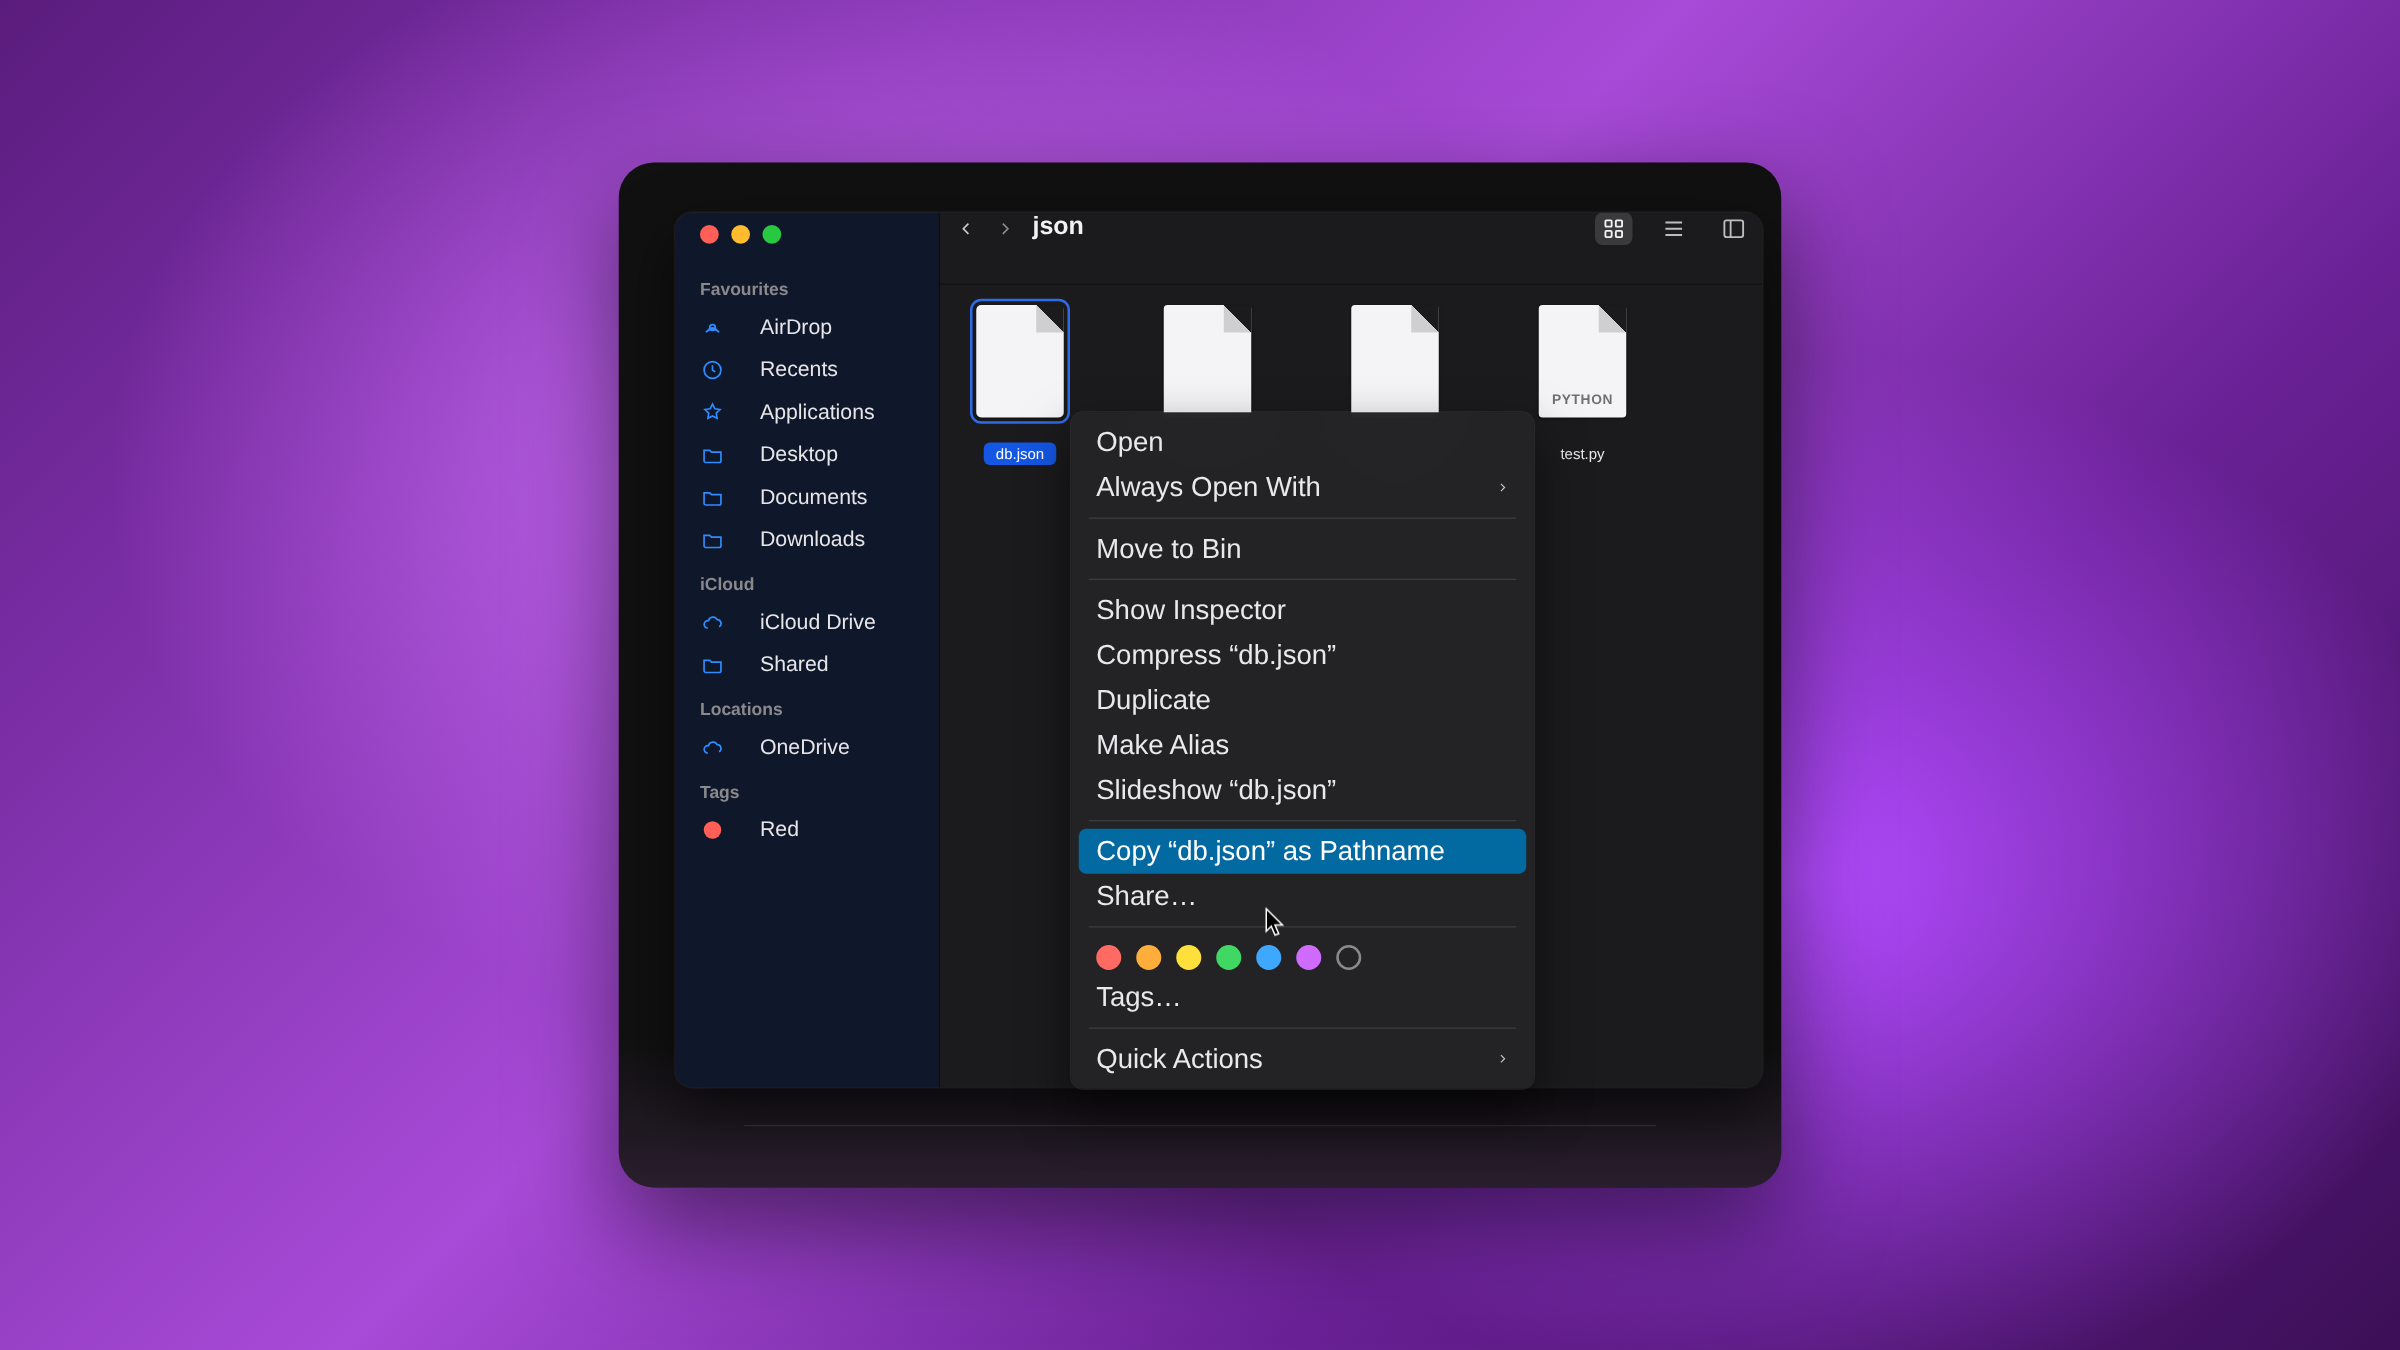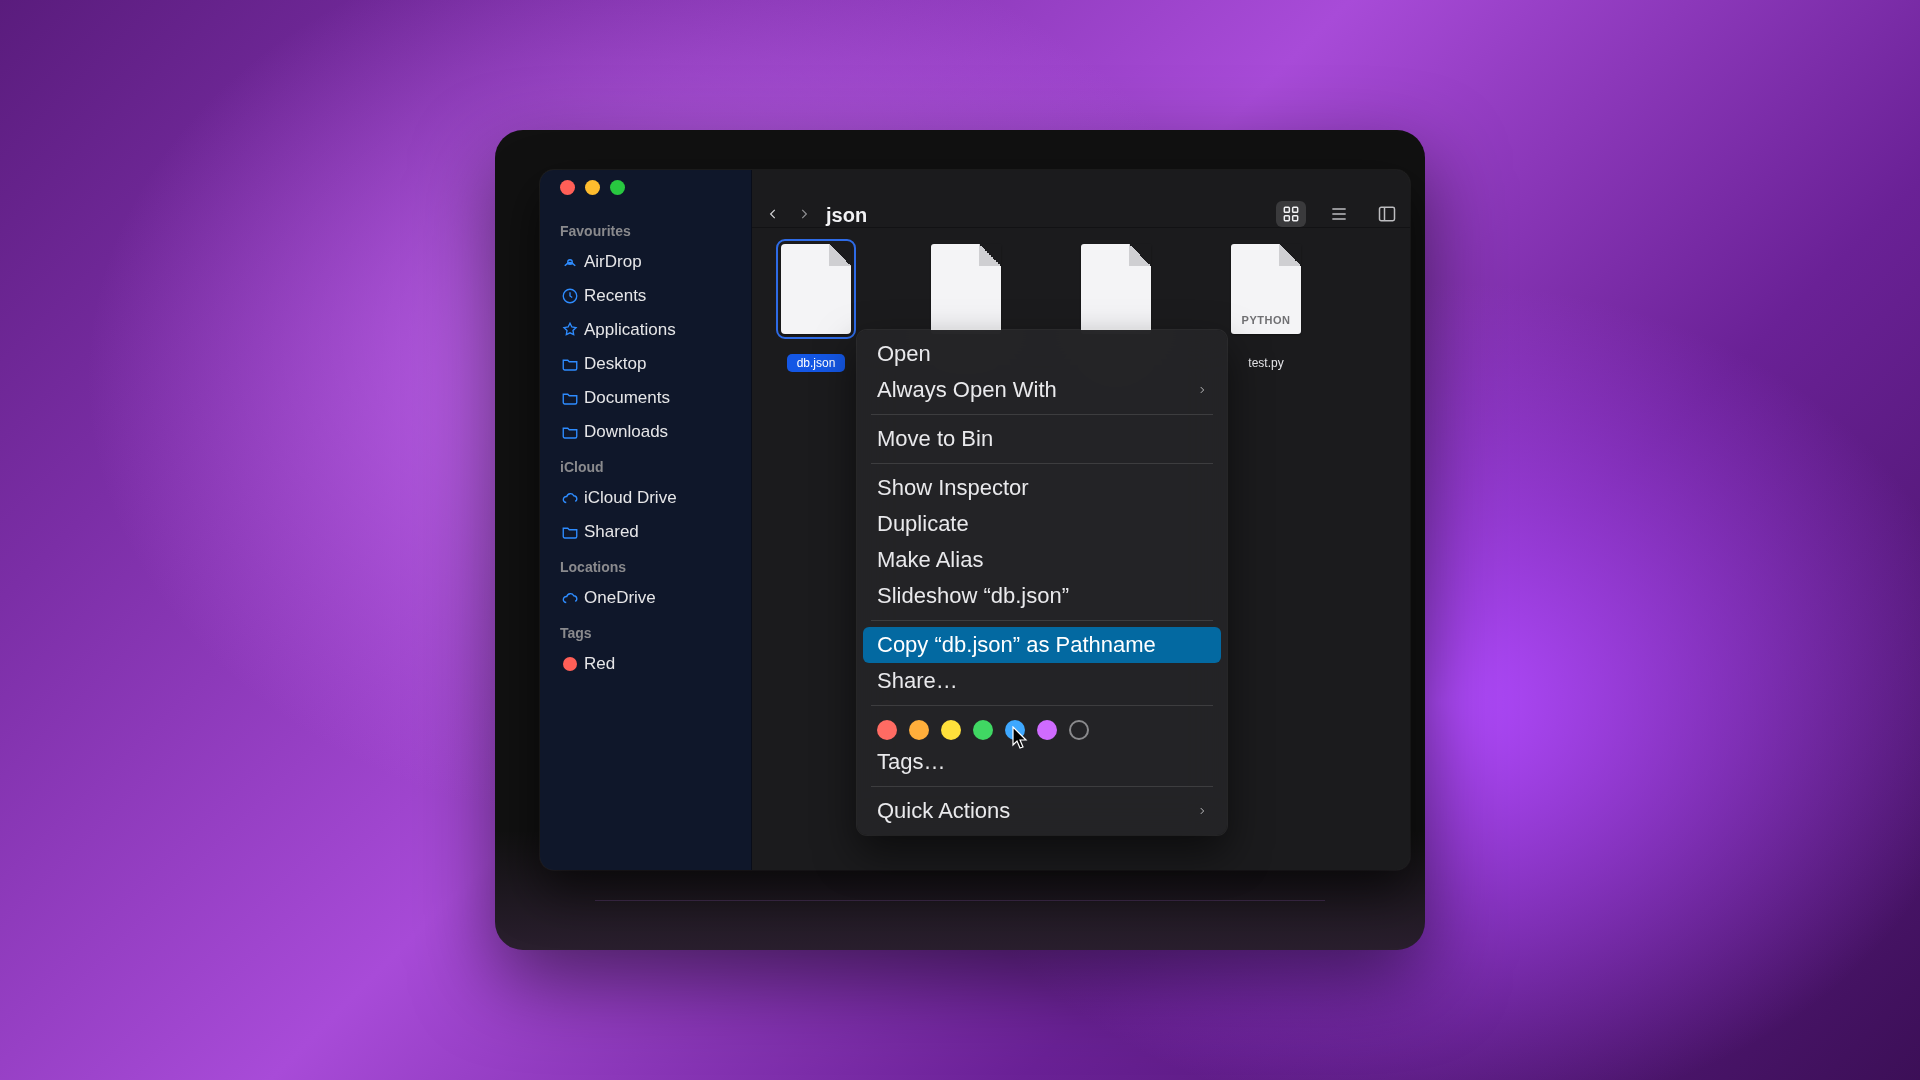--- a/index.html
+++ b/index.html
@@ -52,29 +52,29 @@
     overflow: hidden;
     color: #b5b5b8;
   }
   .traffic {
     display:flex; gap:10px; padding: 4px 0 18px 20px;
   }
   .tl { width:15px; height:15px; border-radius:50%; }
   .tl.red { background:#ff5f57; } .tl.yel { background:#febc2e; } .tl.grn { background:#28c840; }
 
   .sb-head { font-size:14px; font-weight:600; color:#8a8a8d; padding: 10px 20px 6px; }
-  .sb-item { display:flex; align-items:center; gap:4px; padding: 7px 20px; font-size:17px; color:#e6e6e8; cursor:default; }
+  .sb-item { display:flex; align-items:center; gap:28px; padding: 7px 20px; font-size:17px; color:#e6e6e8; cursor:default; }
   .sb-icon { width:20px; height:20px; display:flex; align-items:center; justify-content:center; color:#2e8cff; flex:0 0 20px; }
   .sb-icon svg { width:18px; height:18px; stroke:#2e8cff; fill:none; stroke-width:1.8; }
   .tag-dot { width:14px; height:14px; border-radius:50%; }
 
   
   .main { flex:1; background:#1b1b1d; display:flex; flex-direction:column; }
   .toolbar {
-    height:58px; display:flex; align-items:flex-end; padding:0 8px; gap:5px;
+    height:58px; display:flex; align-items:flex-start; padding:0 8px; gap:5px;
     color:#cfcfd2; border-bottom:1px solid rgba(0,0,0,0.3);
   }
   .nav-btn { width:26px; height:26px; display:flex; align-items:center; justify-content:center; color:#8d8d90; }
   .nav-btn.enabled { color:#cfcfd2; }
   .nav-btn svg { width:14px; height:14px; stroke:currentColor; fill:none; stroke-width:2.2; }
   .title { font-size:20px; font-weight:600; color:#f2f2f4; margin-left:4px; }
   .tool-spacer { flex:1; }
   .view-group { display:flex; gap:18px; align-items:center; }
   .view-btn { width:30px; height:26px; display:flex; align-items:center; justify-content:center; border-radius:6px; color:#bdbdc0; }
   .view-btn.active { background:#3a3a3c; color:#f2f2f4; }
@@ -304,20 +304,23 @@
     </div>
   <div class="ctx-sep"></div>
   <div class="ctx-item">
       <span>Move to Bin</span>
     </div>
   <div class="ctx-sep"></div>
   <div class="ctx-item">
       <span>Show Inspector</span>
     </div>
   <div class="ctx-item">
+      <span>Compress “db.json”</span>
+    </div>
+  <div class="ctx-item">
       <span>Duplicate</span>
     </div>
   <div class="ctx-item">
       <span>Make Alias</span>
     </div>
   <div class="ctx-item">
       <span>Slideshow “db.json”</span>
     </div>
   <div class="ctx-sep"></div>
   <div class="ctx-item hi">

